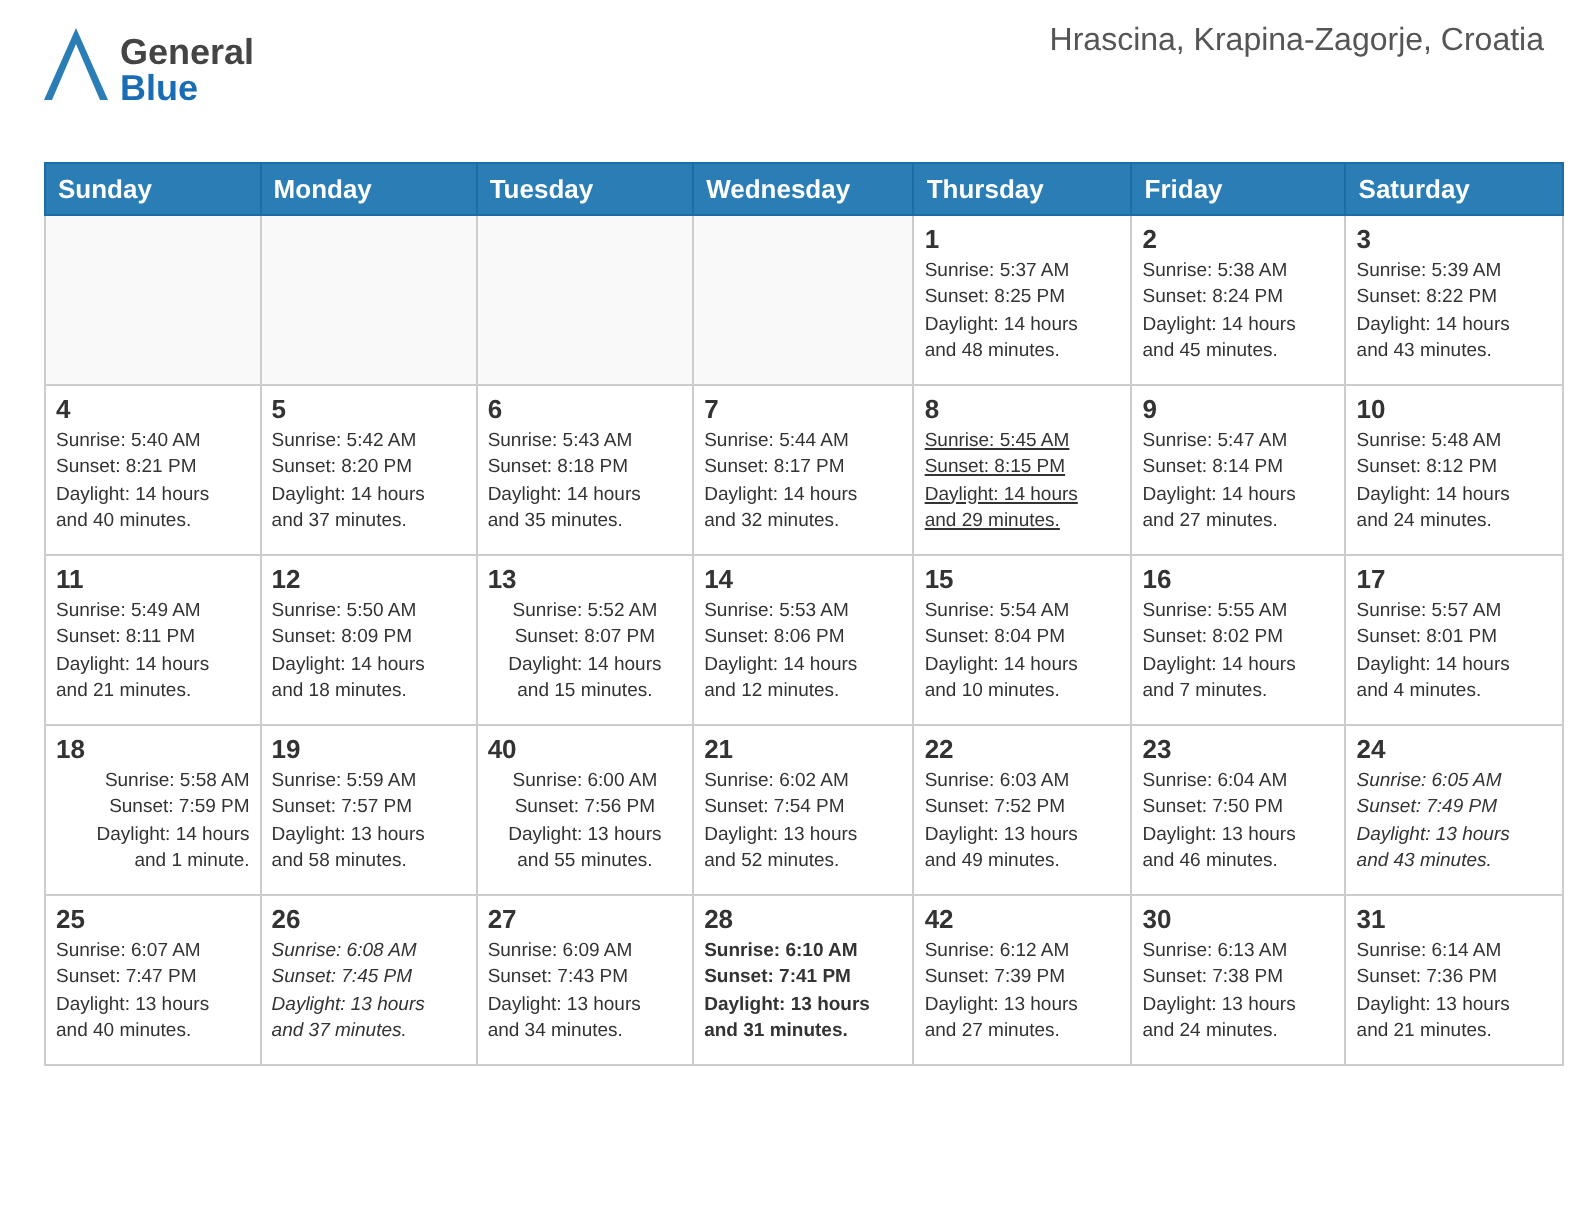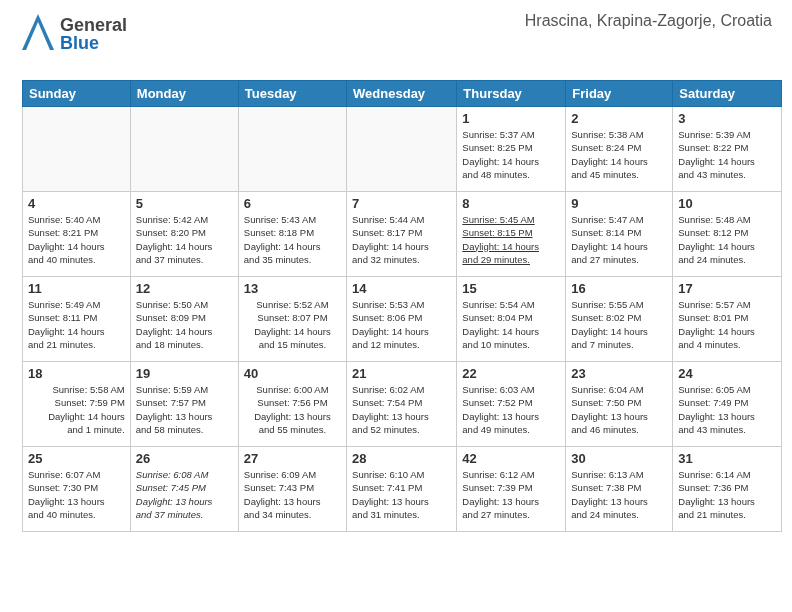--- a/index.html
+++ b/index.html
@@ -249,51 +249,51 @@
           </td>
           <td>
             <span class="day-number">23</span>
             <div class="day-info" style="white-space: pre-line;">Sunrise: 6:04 AM
 Sunset: 7:50 PM
 Daylight: 13 hours
 and 46 minutes.</div>
           </td>
           <td>
             <span class="day-number">24</span>
-            <div class="day-info" style="white-space: pre-line;">Sunrise: 6:05 AM
+            <div class="day-info" style="white-space: pre-line; font-style: italic;">Sunrise: 6:05 AM
 Sunset: 7:49 PM
 Daylight: 13 hours
 and 43 minutes.</div>
           </td>
         </tr>
         <tr>
           <td>
             <span class="day-number">25</span>
             <div class="day-info" style="white-space: pre-line;">Sunrise: 6:07 AM
-Sunset: 7:30 PM
+Sunset: 7:47 PM
 Daylight: 13 hours
 and 40 minutes.</div>
           </td>
           <td>
             <span class="day-number">26</span>
             <div class="day-info" style="white-space: pre-line; font-style: italic;">Sunrise: 6:08 AM
 Sunset: 7:45 PM
 Daylight: 13 hours
 and 37 minutes.</div>
           </td>
           <td>
             <span class="day-number">27</span>
             <div class="day-info" style="white-space: pre-line;">Sunrise: 6:09 AM
 Sunset: 7:43 PM
 Daylight: 13 hours
 and 34 minutes.</div>
           </td>
           <td>
             <span class="day-number">28</span>
-            <div class="day-info" style="white-space: pre-line;">Sunrise: 6:10 AM
+            <div class="day-info" style="white-space: pre-line; font-weight: bold;">Sunrise: 6:10 AM
 Sunset: 7:41 PM
 Daylight: 13 hours
 and 31 minutes.</div>
           </td>
           <td>
             <span class="day-number">42</span>
             <div class="day-info" style="white-space: pre-line;">Sunrise: 6:12 AM
 Sunset: 7:39 PM
 Daylight: 13 hours
 and 27 minutes.</div>

